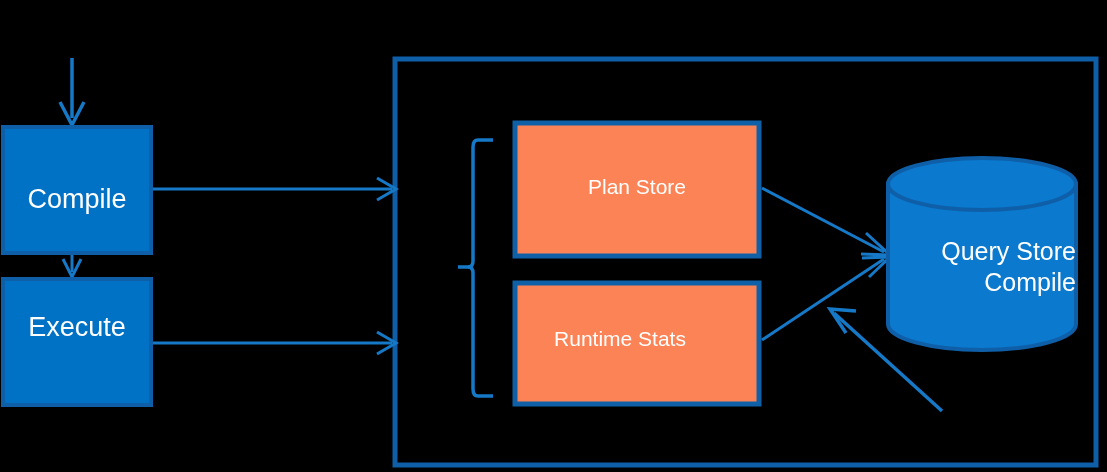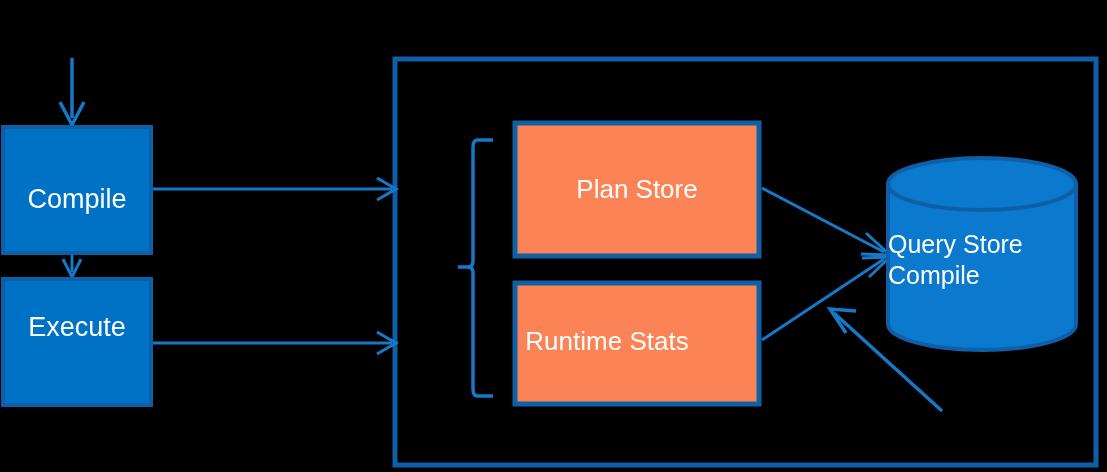--- a/index.html
+++ b/index.html
@@ -29,21 +29,21 @@
     font-weight: 400;
     text-align: center;
     line-height: 1.15;
     pointer-events: none;
     white-space: pre;
   }
   .label-compile, .label-execute {
     font-size: 27px;
   }
   .label-plan, .label-runtime {
-    font-size: 26px;
+    font-size: 21px;
   }
 </style>
 </head>
 <body>
 
 <div id="canvas">
 
   <svg class="layer" viewBox="0 0 1107 472" xmlns="http://www.w3.org/2000/svg">
 
     <rect x="395" y="59" width="701" height="406" fill="none" stroke="#0F5FA8" stroke-width="5"></rect>
@@ -103,20 +103,20 @@
     </g>
 
   </svg>
 
   <div class="node-label label-compile" style="left:3px; top:184px; width:148px;">Compile</div>
 
   <div class="node-label label-execute" style="left:3px; top:312px; width:148px;">Execute</div>
 
   <div class="node-label label-plan" style="left:515px; top:175px; width:244px;">Plan Store</div>
 
-  <div class="node-label label-runtime" style="left:485px; top:327px; width:244px;">Runtime Stats</div>
+  <div class="node-label label-runtime" style="left:498px; top:327px; width:244px;">Runtime Stats</div>
 
-  <div style="position:absolute; left:888px; top:229px; width:188px; text-align:left; color:#FFFFFF; font-family:'Liberation Sans', sans-serif; font-size:25px; line-height:1.22;">
+  <div style="position:absolute; left:888px; top:236px; width:188px; text-align:right; color:#FFFFFF; font-family:'Liberation Sans', sans-serif; font-size:25px; line-height:1.22;">
     <div>Query Store</div>
     <div>Compile</div>
   </div>
 
 </div>
 
 </body></html>

